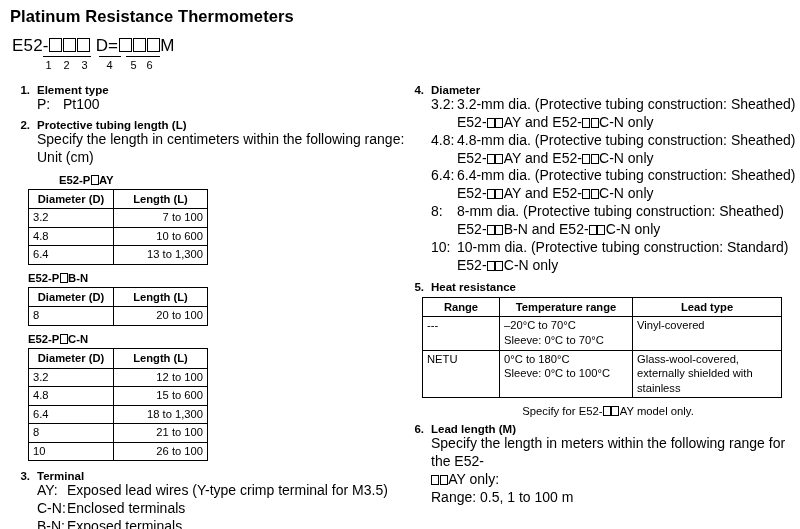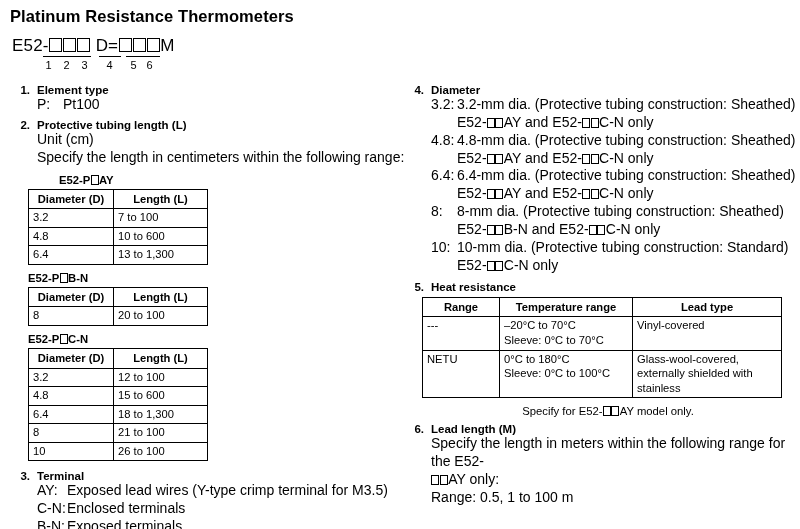--- a/index.html
+++ b/index.html
@@ -153,21 +153,21 @@
   table.grid th {
     text-align: center;
     font-weight: bold;
     padding-top: 2px;
     padding-bottom: 2px;
   }
   table.grid td {
     text-align: left;
   }
   table.len-table td.c-d { width: 76px; }
-  table.len-table td.c-l { width: 85px; }
+  table.len-table td.c-l { width: 85px; text-align: right; }
   table.len-table th.c-d { width: 76px; }
   table.len-table th.c-l { width: 85px; }
 
   table.heat {
     margin-left: 18px;
   }
   table.heat th.h-code,
   table.heat td.h-code { width: 68px; }
   table.heat th.h-temp,
   table.heat td.h-temp { width: 124px; }
@@ -216,22 +216,22 @@
             <span class="k">P:</span><span>Pt100</span>
           </div>
         </div>
       </div>
 
       <div class="item">
         <div class="item-head">
           <span class="item-num">2.</span><span>Protective tubing length (L)</span>
         </div>
         <div class="item-body">
+          <div class="sub">Specify the length in centimeters within the following range:</div>
           <div class="sub">Unit (cm)</div>
-          <div class="sub">Specify the length in centimeters within the following range:</div>
         </div>
 
         <div class="model-label" style="margin-left:18px;padding-left:31px;">
           <span>E52-P</span><span class="box"></span><span>AY</span>
         </div>
         <table class="grid len-table">
           <thead>
             <tr>
               <th class="c-d">Diameter (D)</th>
               <th class="c-l">Length (L)</th>

